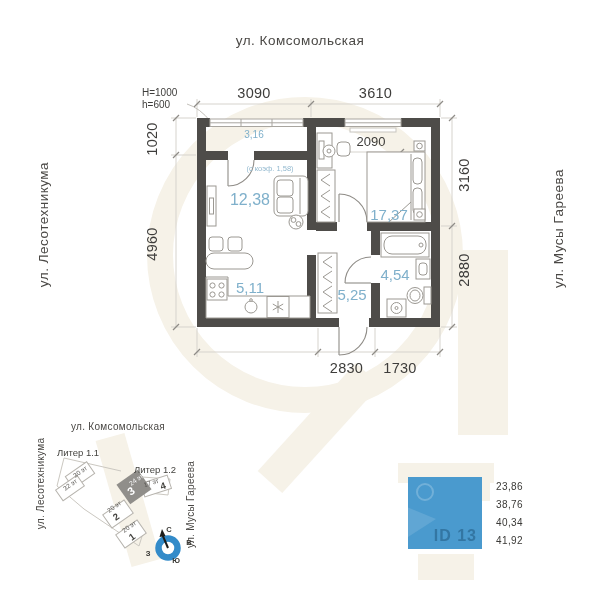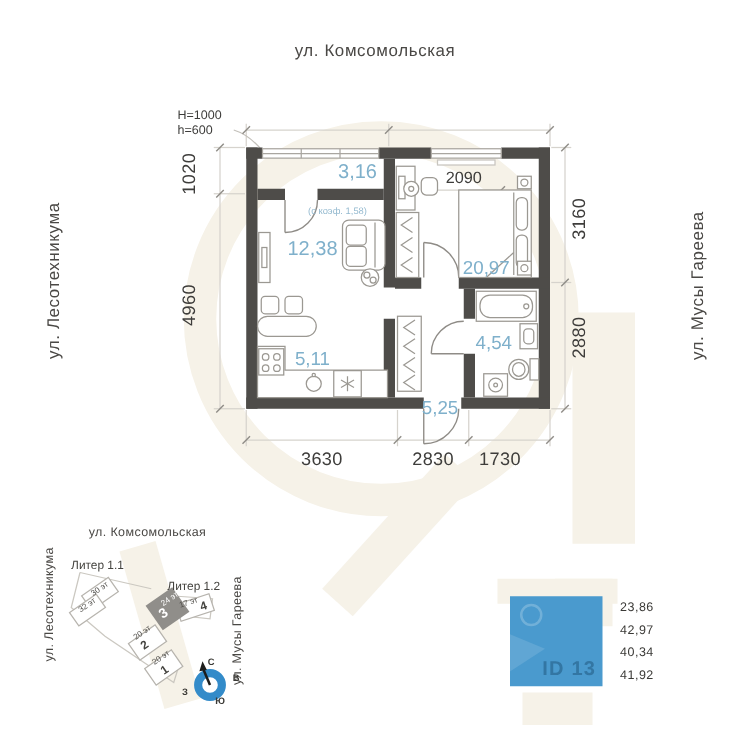--- a/index.html
+++ b/index.html
@@ -236,35 +236,36 @@
 
   <div class="lbl street center" style="left:150px;top:33px;width:300px;">ул. Комсомольская</div>
   <div class="lbl street vrot" style="left:-67px;top:217px;width:220px;">ул. Лесотехникума</div>
   <div class="lbl street vrot" style="left:448px;top:221px;width:220px;">ул. Мусы Гареева</div>
 
   <div class="lbl hnote" style="left:142px;top:87px;">
     <div>H=1000</div>
     <div>h=600</div>
   </div>
 
-  <div class="lbl dim center" style="left:197px;top:360px;width:121px;">3630</div>
+  <div class="lbl dim center" style="left:197px;top:85px;width:114px;">3090</div>
+  <div class="lbl dim center" style="left:311px;top:85px;width:129px;">3610</div>
   <div class="lbl dim center" style="left:318px;top:360px;width:57px;">2830</div>
   <div class="lbl dim center" style="left:370px;top:360px;width:60px;">1730</div>
   <div class="lbl dim vrot" style="left:112px;top:131px;width:80px;">1020</div>
   <div class="lbl dim vrot" style="left:112px;top:236px;width:80px;">4960</div>
   <div class="lbl dim vrot" style="left:424px;top:167px;width:80px;">3160</div>
   <div class="lbl dim vrot" style="left:424px;top:262px;width:80px;">2880</div>
   <div class="lbl dim-sm center" style="left:339px;top:134px;width:64px;">2090</div>
 
-  <div class="lbl area center" style="left:251px;top:129px;width:70px;font-size:16px;">3,16</div>
+  <div class="lbl area center" style="left:219px;top:129px;width:70px;font-size:10px;">3,16</div>
   <div class="lbl coef center" style="left:225px;top:144px;width:90px;">(с коэф. 1,58)</div>
   <div class="lbl area center" style="left:214px;top:191px;width:72px;font-size:16px;">12,38</div>
-  <div class="lbl area center" style="left:354px;top:206px;width:70px;font-size:15px;">20,97</div>
+  <div class="lbl area center" style="left:354px;top:206px;width:70px;font-size:15px;">17,37</div>
   <div class="lbl area center" style="left:214px;top:279px;width:72px;font-size:15px;">5,11</div>
-  <div class="lbl area center" style="left:317px;top:286px;width:70px;font-size:15px;margin-top:32px;">5,25</div>
+  <div class="lbl area center" style="left:317px;top:286px;width:70px;font-size:15px;">5,25</div>
   <div class="lbl area center" style="left:360px;top:266px;width:70px;font-size:15px;">4,54</div>
 
   <div class="lbl sp-street center" style="left:48px;top:421px;width:140px;">ул. Комсомольская</div>
   <div class="lbl sp-street vrot" style="left:-25px;top:478px;width:130px;">ул. Лесотехникума</div>
   <div class="lbl sp-street vrot" style="left:125px;top:499px;width:130px;">ул. Мусы Гареева</div>
   <div class="lbl liter center" style="left:48px;top:447px;width:60px;">Литер 1.1</div>
   <div class="lbl liter center" style="left:125px;top:464px;width:60px;">Литер 1.2</div>
 
   <div class="lbl bfloors center" style="left:60px;top:468px;width:40px;transform:rotate(-35deg);">30 эт</div>
   <div class="lbl bfloors center" style="left:50px;top:481px;width:40px;transform:rotate(-35deg);">32 эт</div>
@@ -281,17 +282,17 @@
   <div class="lbl cletter" style="left:183px;top:538px;">В</div>
   <div class="lbl cletter" style="left:142px;top:549px;">З</div>
   <div class="lbl cletter" style="left:170px;top:556px;">Ю</div>
 
   <div id="badge">
     <span class="deco-ring"></span>
     <span class="deco-wedge"></span>
     <span class="bid">ID 13</span>
   </div>
   <div class="stat" style="top:481px;">23,86</div>
-  <div class="stat" style="top:499px;">42,97</div>
+  <div class="stat" style="top:499px;">38,76</div>
   <div class="stat" style="top:517px;">40,34</div>
   <div class="stat" style="top:535px;">41,92</div>
 
 </div>
 
 </body></html>

